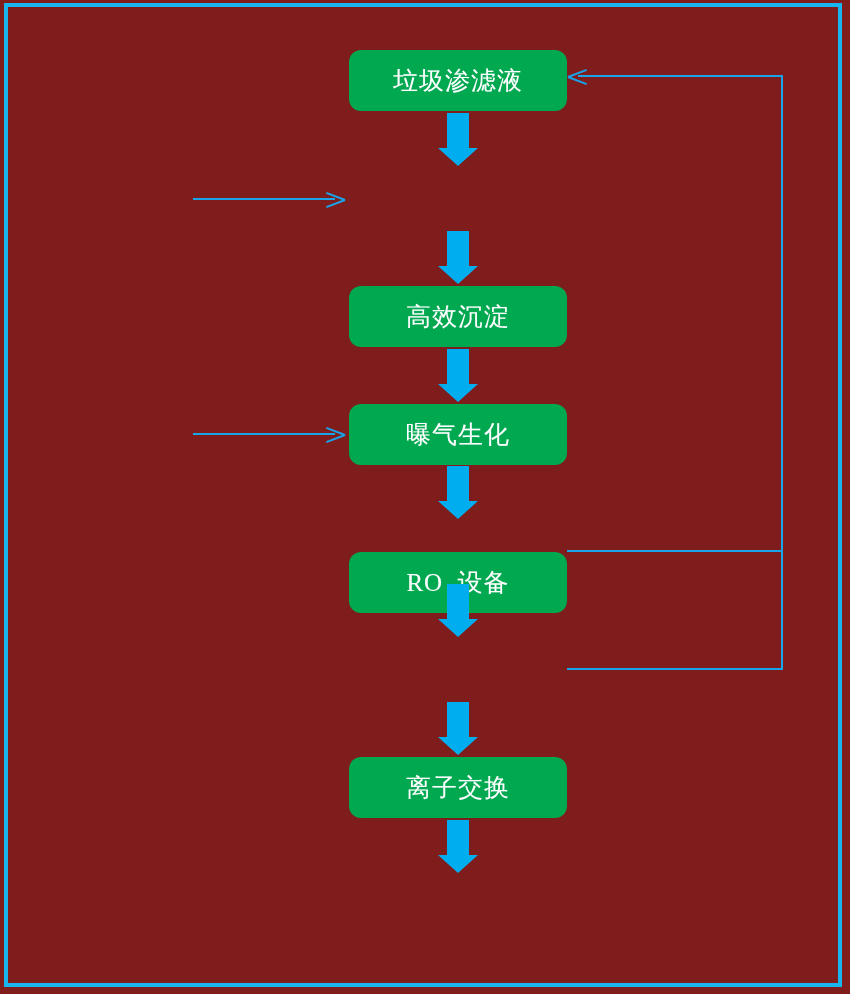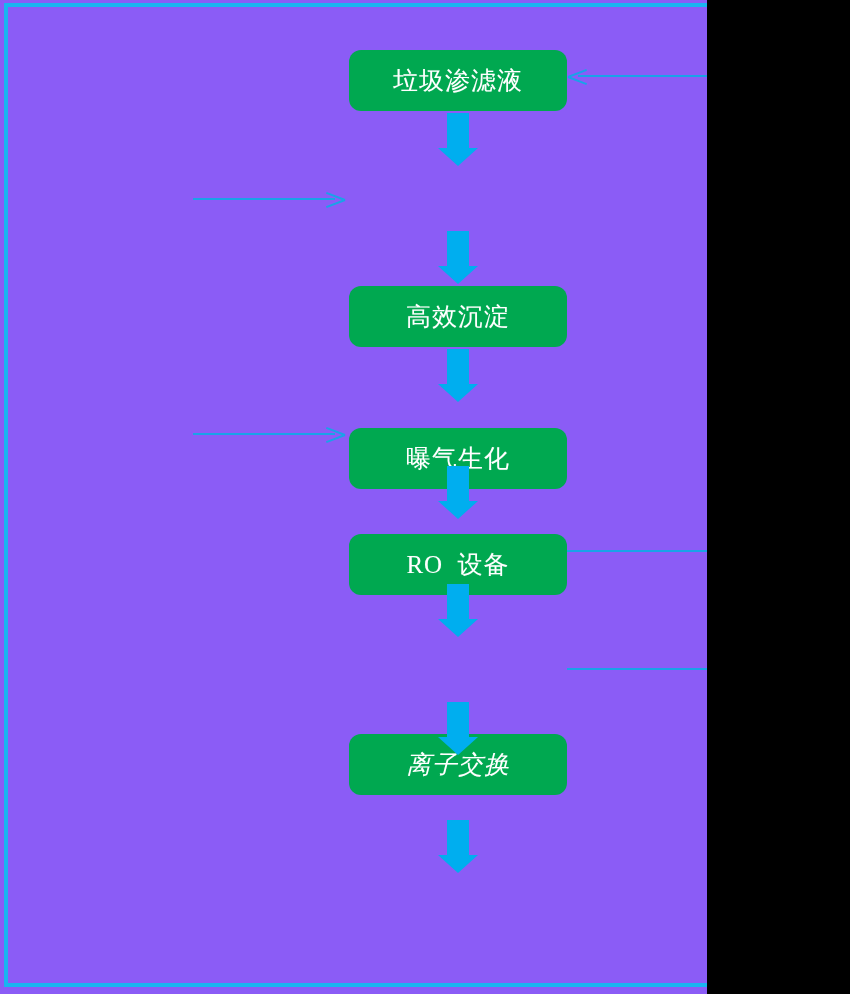--- a/index.html
+++ b/index.html
@@ -3,23 +3,23 @@
 <meta charset="utf-8">
 <title>Leachate Treatment Process Flowchart</title>
 <style>
   html, body {
     margin: 0;
     padding: 0;
     background: #000000;
   }
   #canvas {
     position: relative;
-    width: 707px;
+    width: 850px;
     height: 994px;
-    background: #8b5cf6;
+    background: #7f1d1d;
     overflow: hidden;
     font-family: "Liberation Serif", "DejaVu Serif", serif;
   }
   
   #frame {
     position: absolute;
     left: 4px;
     top: 3px;
     width: 838px;
     height: 984px;
@@ -150,30 +150,30 @@
 
   <div class="node" style="top:50px;">
     <span class="label">垃圾渗滤液</span>
   </div>
 
 
   <div class="node" style="top:286px;text-align:center;">
     <span class="label">高效沉淀</span>
   </div>
 
-  <div class="node" style="top:428px;">
+  <div class="node" style="top:404px;">
     <span class="label">曝气生化</span>
   </div>
 
-  <div class="node" style="top:534px;">
+  <div class="node" style="top:552px;">
     <span class="label">RO  设备</span>
   </div>
 
 
-  <div class="node" style="top:734px;font-style:italic;">
+  <div class="node" style="top:757px;">
     <span class="label">离子交换</span>
   </div>
 
 
   <div class="block-arrow" style="top:113px; height:53px;">
     <div class="shaft" style="height:35px;"></div>
     <div class="head" style="top:35px;"></div>
   </div>
 
   <div class="block-arrow" style="top:231px; height:53px;">

